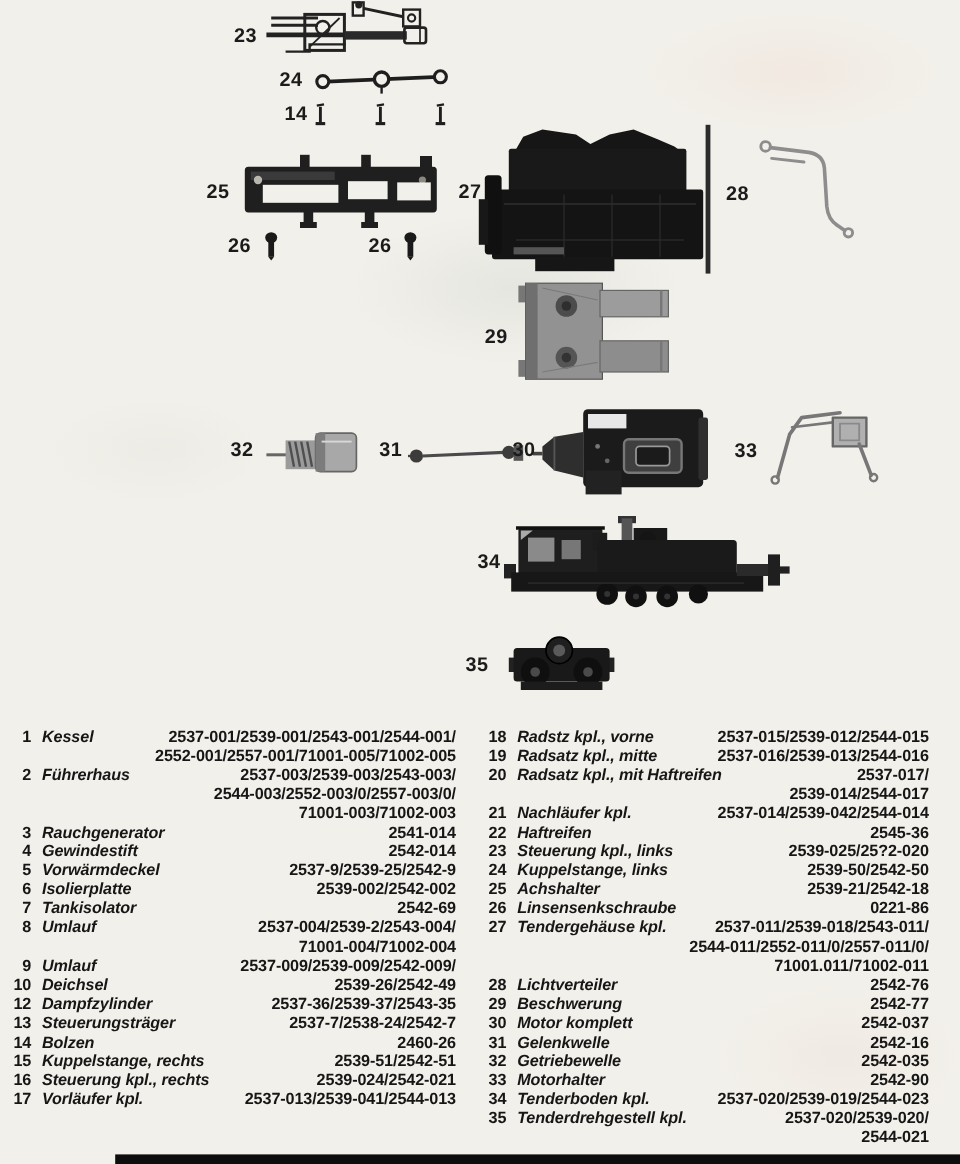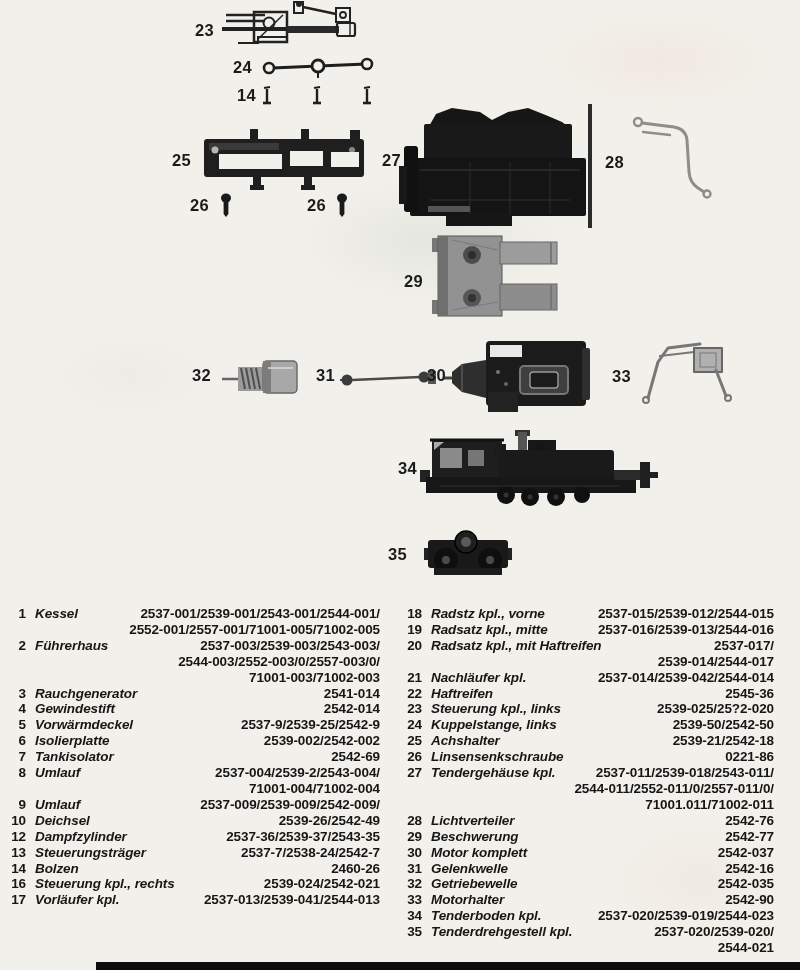--- a/index.html
+++ b/index.html
@@ -364,20 +364,27 @@
   </div>
 
   <div class="entry">
     <div class="entry-first">
       <span class="num">14</span>
       <span class="name">Bolzen</span>
       <span class="val">2460-26</span>
     </div>
   </div>
 
+  <div class="entry">
+    <div class="entry-first">
+      <span class="num">15</span>
+      <span class="name">Kuppelstange, rechts</span>
+      <span class="val">2539-51/2542-51</span>
+    </div>
+  </div>
 
   <div class="entry">
     <div class="entry-first">
       <span class="num">16</span>
       <span class="name">Steuerung kpl., rechts</span>
       <span class="val">2539-024/2542-021</span>
     </div>
   </div>
 
   <div class="entry">

